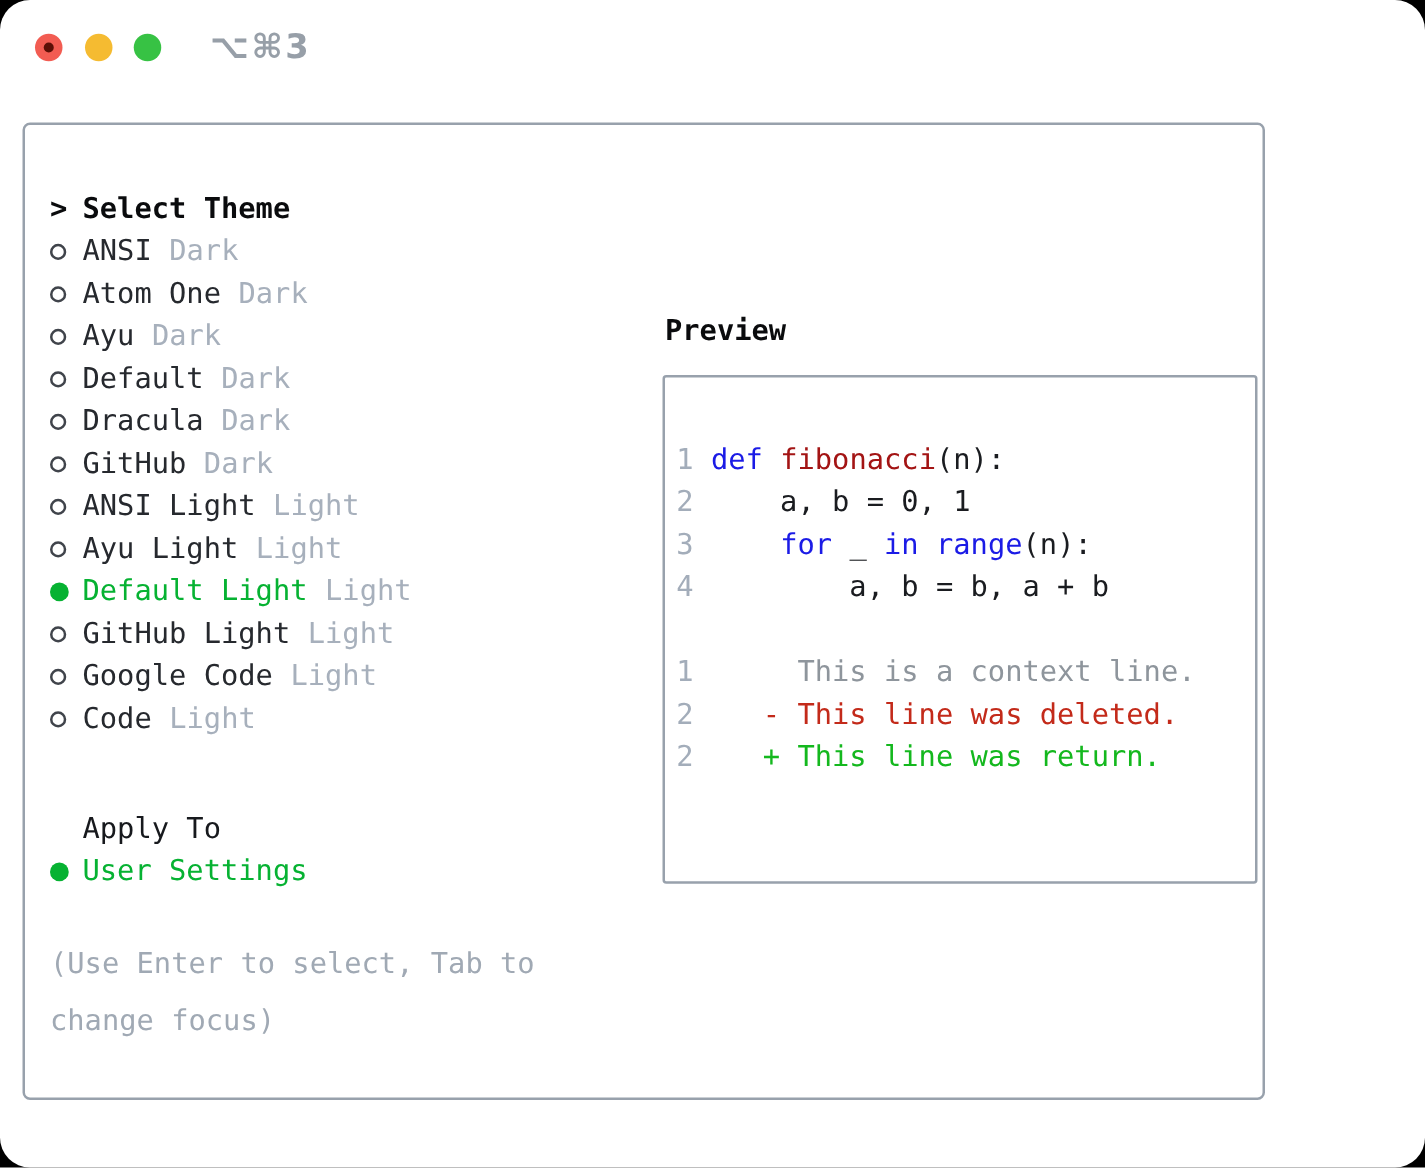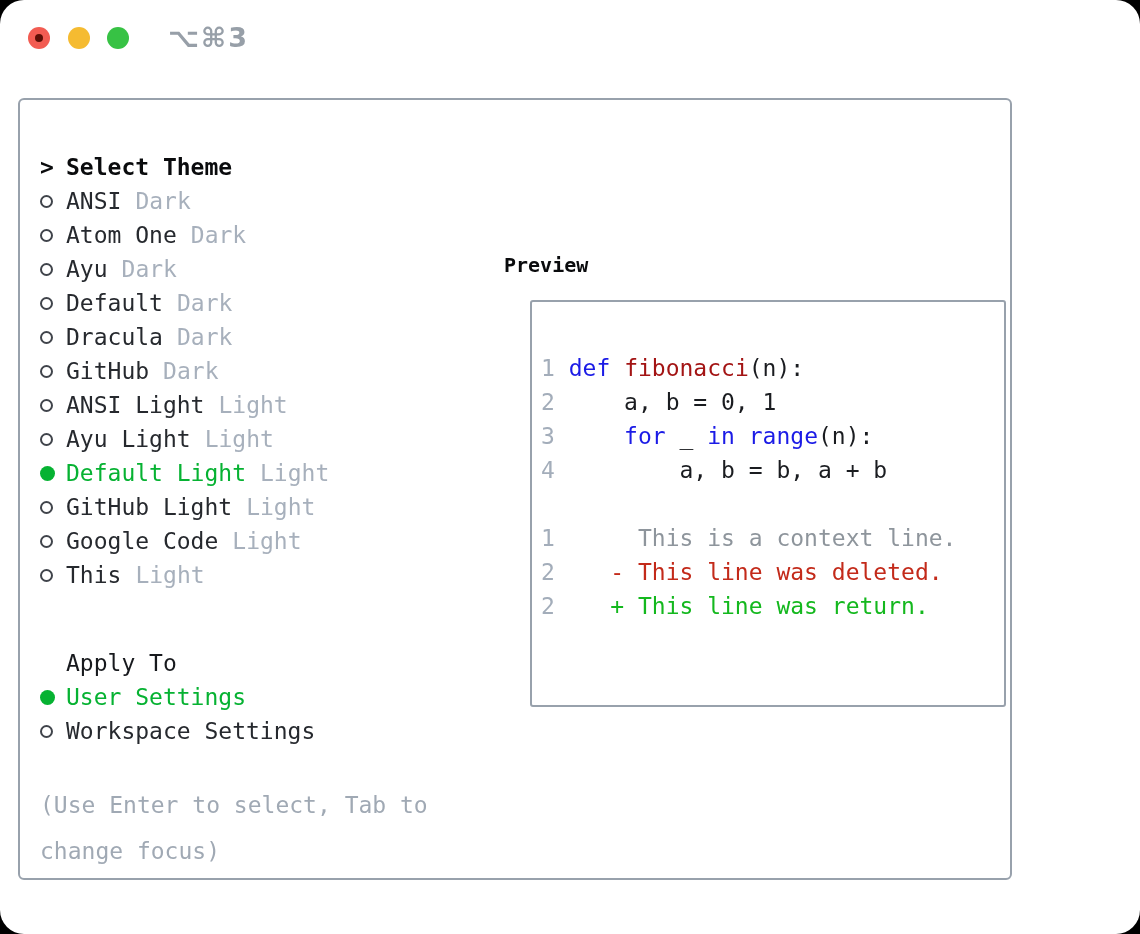--- a/index.html
+++ b/index.html
@@ -74,22 +74,22 @@
   .opt-name{color:var(--text-primary);}
   .opt-name.green{color:var(--green);}
   .opt-variant{color:var(--text-muted);margin-left:14px;}
   .apply-section{margin-top:54px;text-align:right;}
   .apply-title{color:#17191d;}
   .hint{
     margin-top:34px;width:424px;line-height:46px;color:var(--hint-gray);
   }
   
   .preview-title{
-    position:absolute;left:484px;top:148px;height:34px;line-height:34px;
-    font-size:20px;font-weight:bold;color:var(--text-heading);
+    position:absolute;left:512px;top:148px;height:34px;line-height:34px;
+    font-size:23px;font-weight:bold;color:var(--text-heading);
   }
   .preview-box{
     position:absolute;left:510px;top:200px;width:476px;height:407px;
     border:2px solid var(--border-gray);border-radius:3px;
     background:var(--window-bg);overflow:hidden;
   }
   .code{
     padding:49px 0 0 9px;font-size:23px;color:var(--code-plain);
   }
   .code-line{height:34px;line-height:34px;white-space:pre;}
@@ -127,31 +127,30 @@
           <div class="row"><span class="marker"><span class="radio"></span></span><span class="opt-name">Atom One</span><span class="opt-variant">Dark</span></div>
           <div class="row"><span class="marker"><span class="radio"></span></span><span class="opt-name">Ayu</span><span class="opt-variant">Dark</span></div>
           <div class="row"><span class="marker"><span class="radio"></span></span><span class="opt-name">Default</span><span class="opt-variant">Dark</span></div>
           <div class="row"><span class="marker"><span class="radio"></span></span><span class="opt-name">Dracula</span><span class="opt-variant">Dark</span></div>
           <div class="row"><span class="marker"><span class="radio"></span></span><span class="opt-name">GitHub</span><span class="opt-variant">Dark</span></div>
           <div class="row"><span class="marker"><span class="radio"></span></span><span class="opt-name">ANSI Light</span><span class="opt-variant">Light</span></div>
           <div class="row"><span class="marker"><span class="radio"></span></span><span class="opt-name">Ayu Light</span><span class="opt-variant">Light</span></div>
           <div class="row"><span class="marker"><span class="radio selected"></span></span><span class="opt-name green">Default Light</span><span class="opt-variant">Light</span></div>
           <div class="row"><span class="marker"><span class="radio"></span></span><span class="opt-name">GitHub Light</span><span class="opt-variant">Light</span></div>
           <div class="row"><span class="marker"><span class="radio"></span></span><span class="opt-name">Google Code</span><span class="opt-variant">Light</span></div>
-          <div class="row"><span class="marker"><span class="radio"></span></span><span class="opt-name">This</span><span class="opt-variant">Light</span></div>
+          <div class="row"><span class="marker"><span class="radio"></span></span><span class="opt-name">Code</span><span class="opt-variant">Light</span></div>
         </div>
 
       <div class="apply-section">
         <div class="row">
           <span class="marker"></span>
           <span class="apply-title">Apply To</span>
         </div>
         <div id="apply-list">
             <div class="row"><span class="marker"><span class="radio selected"></span></span><span class="opt-name green">User Settings</span></div>
-            <div class="row"><span class="marker"><span class="radio"></span></span><span class="opt-name">Workspace Settings</span></div>
           </div>
       </div>
 
       <div class="hint">(Use Enter to select, Tab to change focus)</div>
     </div>
 
     <div class="preview-title">Preview</div>
 
     <div class="preview-box">
       <div class="code" id="code-lines">

